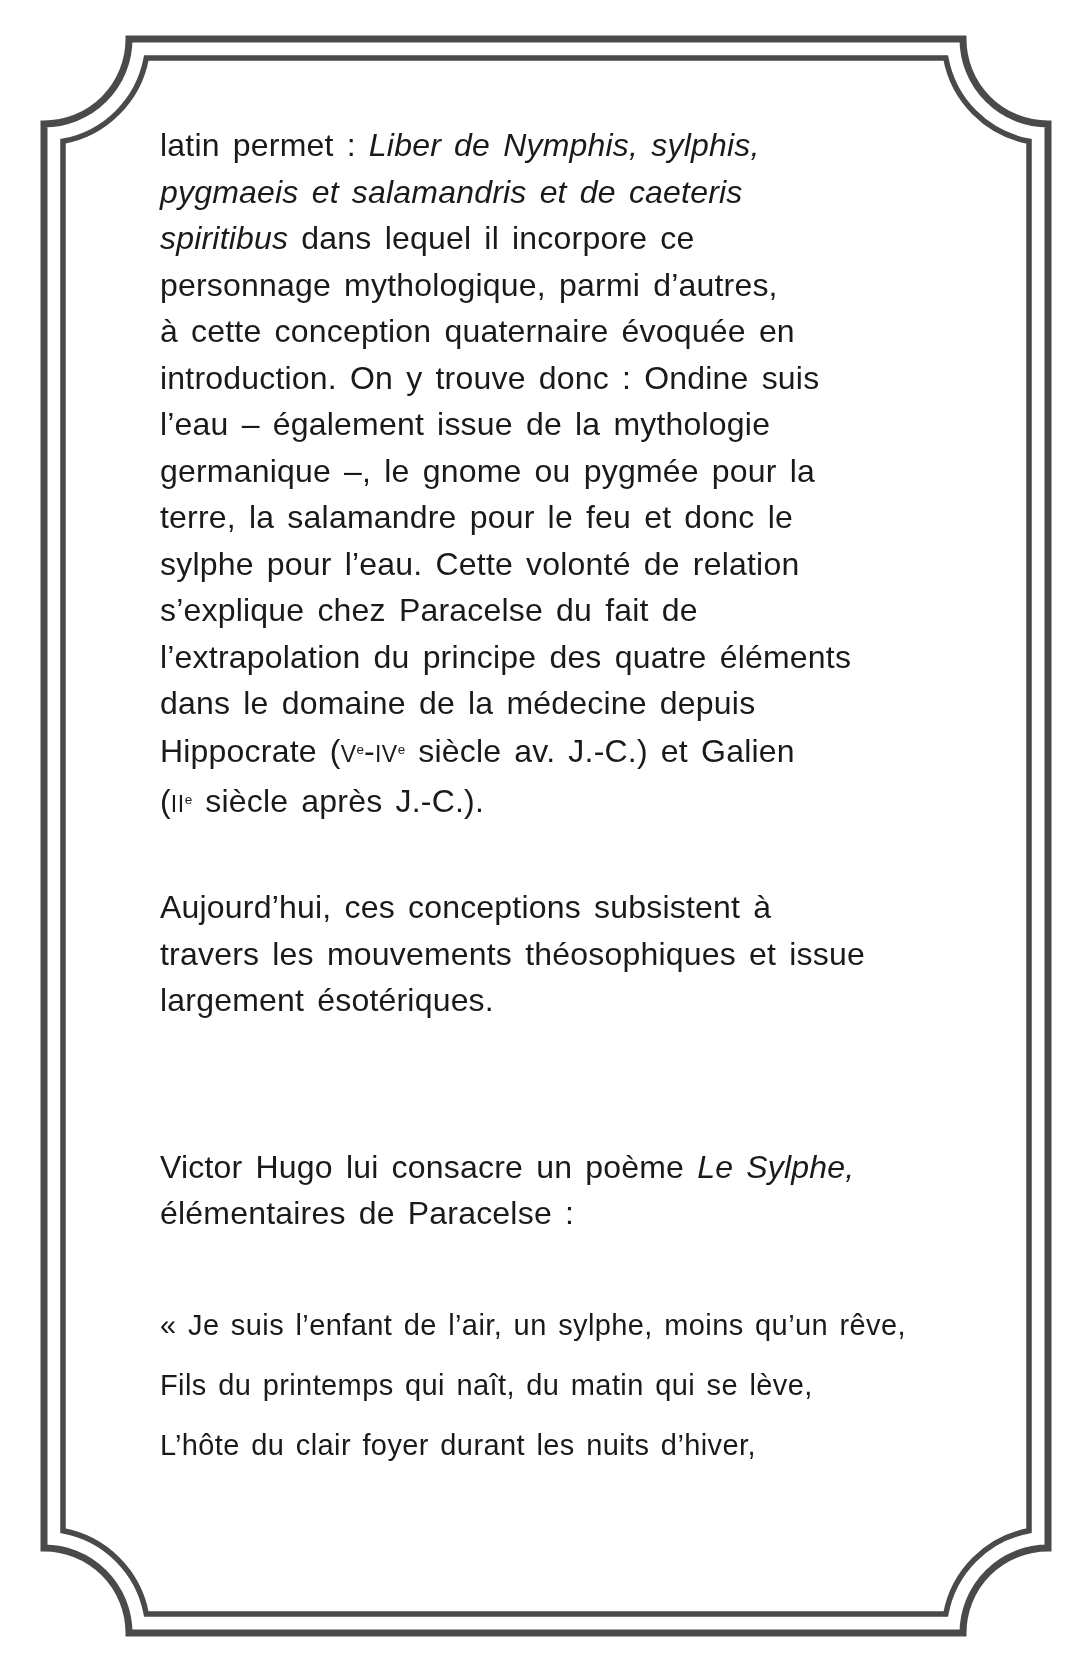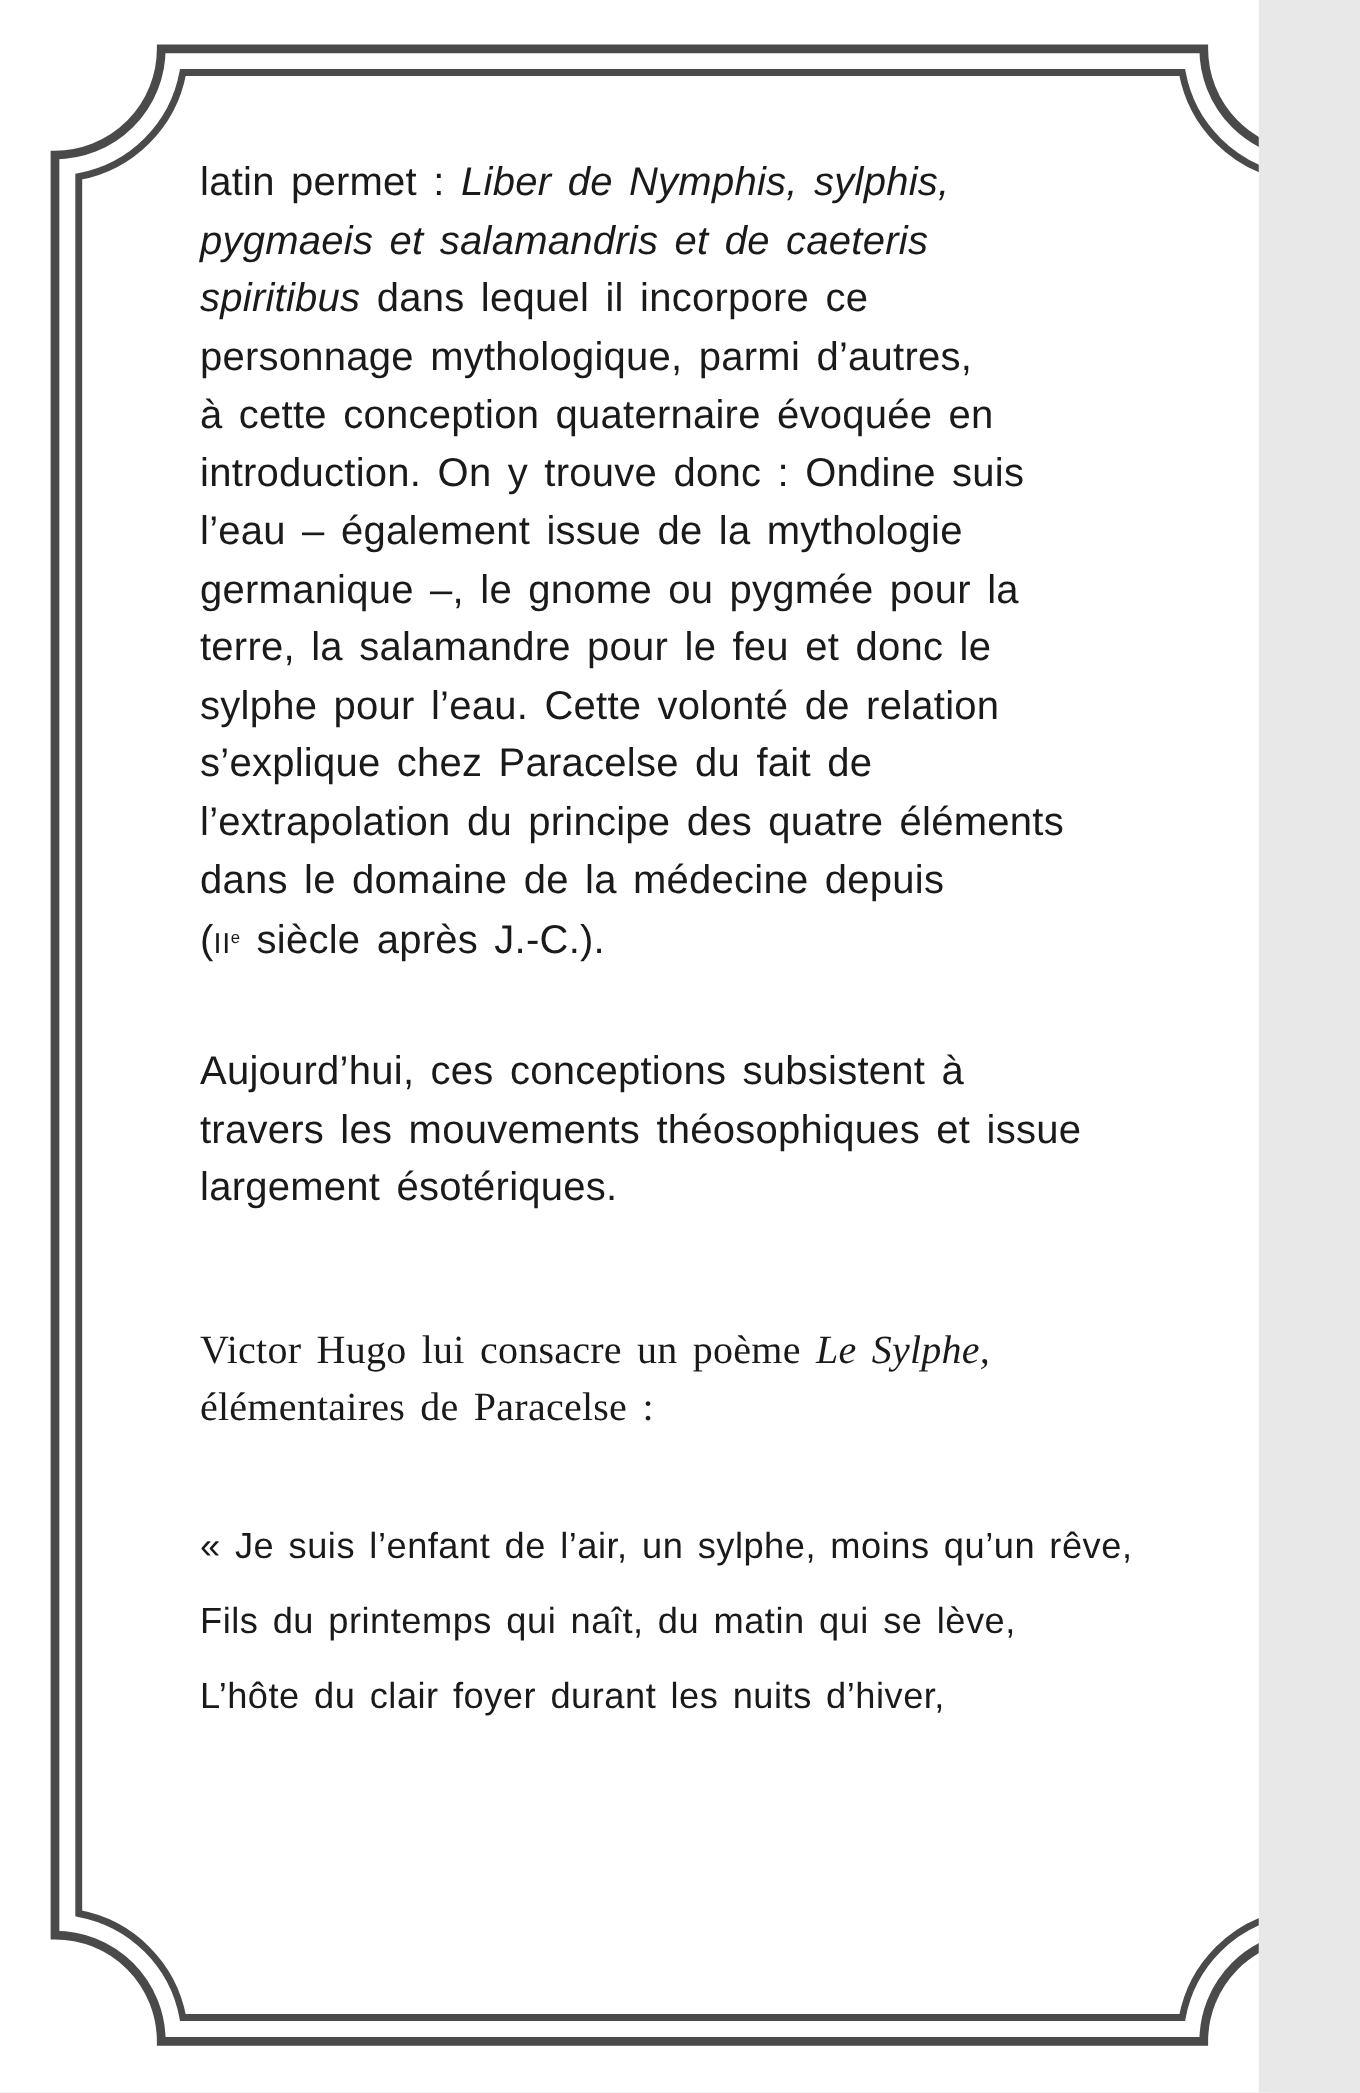--- a/index.html
+++ b/index.html
@@ -3,37 +3,37 @@
 <meta charset="utf-8">
 <style>
   :root{
     --frame-color:#4a4a4a;
     --text-color:#1a1a1a;
     --bg-color:#ffffff;
   }
   html,body{margin:0;padding:0;background:#e8e8e8;}
   .stage{
     position:relative;
-    width:1007px;height:1674px;
+    width:1088px;height:1674px;
     background:var(--bg-color);
     overflow:hidden;
     font-family:"Liberation Sans", sans-serif;
     color:var(--text-color);
   }
   .frame{position:absolute;left:0;top:0;width:1088px;height:1674px;pointer-events:none;}
   .frame path{fill:none;stroke:var(--frame-color);}
   .frame .outer{stroke-width:7;}
   .frame .inner{stroke-width:5.5;}
   .content{
     position:absolute;
     left:160px;top:122px;width:830px;
   }
   .block{margin:0;}
   .content > .block:nth-child(2){margin-top:56px;}
-  .content > .block:nth-child(3){margin-top:83px;font-family:Liberation Serif, serif;}
+  .content > .block:nth-child(3){margin-top:120px;}
   .content > .block:nth-child(4){margin-top:58px;}
   .body .line{
     font-size:32px;
     line-height:46.5px;
     letter-spacing:0.2px;
     word-spacing:4px;
     white-space:nowrap;
   }
   .poem .line{
     font-size:29px;
@@ -78,20 +78,21 @@
         <div class="line"><span>personnage mythologique, parmi d’autres,</span></div>
         <div class="line"><span>à cette conception quaternaire évoquée en</span></div>
         <div class="line"><span>introduction. On y trouve donc : Ondine suis</span></div>
         <div class="line"><span>l’eau – également issue de la mythologie</span></div>
         <div class="line"><span>germanique –, le gnome ou pygmée pour la</span></div>
         <div class="line"><span>terre, la salamandre pour le feu et donc le</span></div>
         <div class="line"><span>sylphe pour l’eau. Cette volonté de relation</span></div>
         <div class="line"><span>s’explique chez Paracelse du fait de</span></div>
         <div class="line"><span>l’extrapolation du principe des quatre éléments</span></div>
         <div class="line"><span>dans le domaine de la médecine depuis</span></div>
+        <div class="line"><span>Hippocrate (</span><span class="sc">V</span><span class="sup">e</span><span>-</span><span class="sc">IV</span><span class="sup">e</span><span> siècle av. J.-C.) et Galien</span></div>
         <div class="line"><span>(</span><span class="sc">II</span><span class="sup">e</span><span> siècle après J.-C.).</span></div>
       </div>
       <div class="block body">
         <div class="line"><span>Aujourd’hui, ces conceptions subsistent à</span></div>
         <div class="line"><span>travers les mouvements théosophiques et issue</span></div>
         <div class="line"><span>largement ésotériques.</span></div>
       </div>
       <div class="block body">
         <div class="line"><span>Victor Hugo lui consacre un poème </span><span class="i">Le Sylphe,</span></div>
         <div class="line"><span>élémentaires de Paracelse :</span></div>

